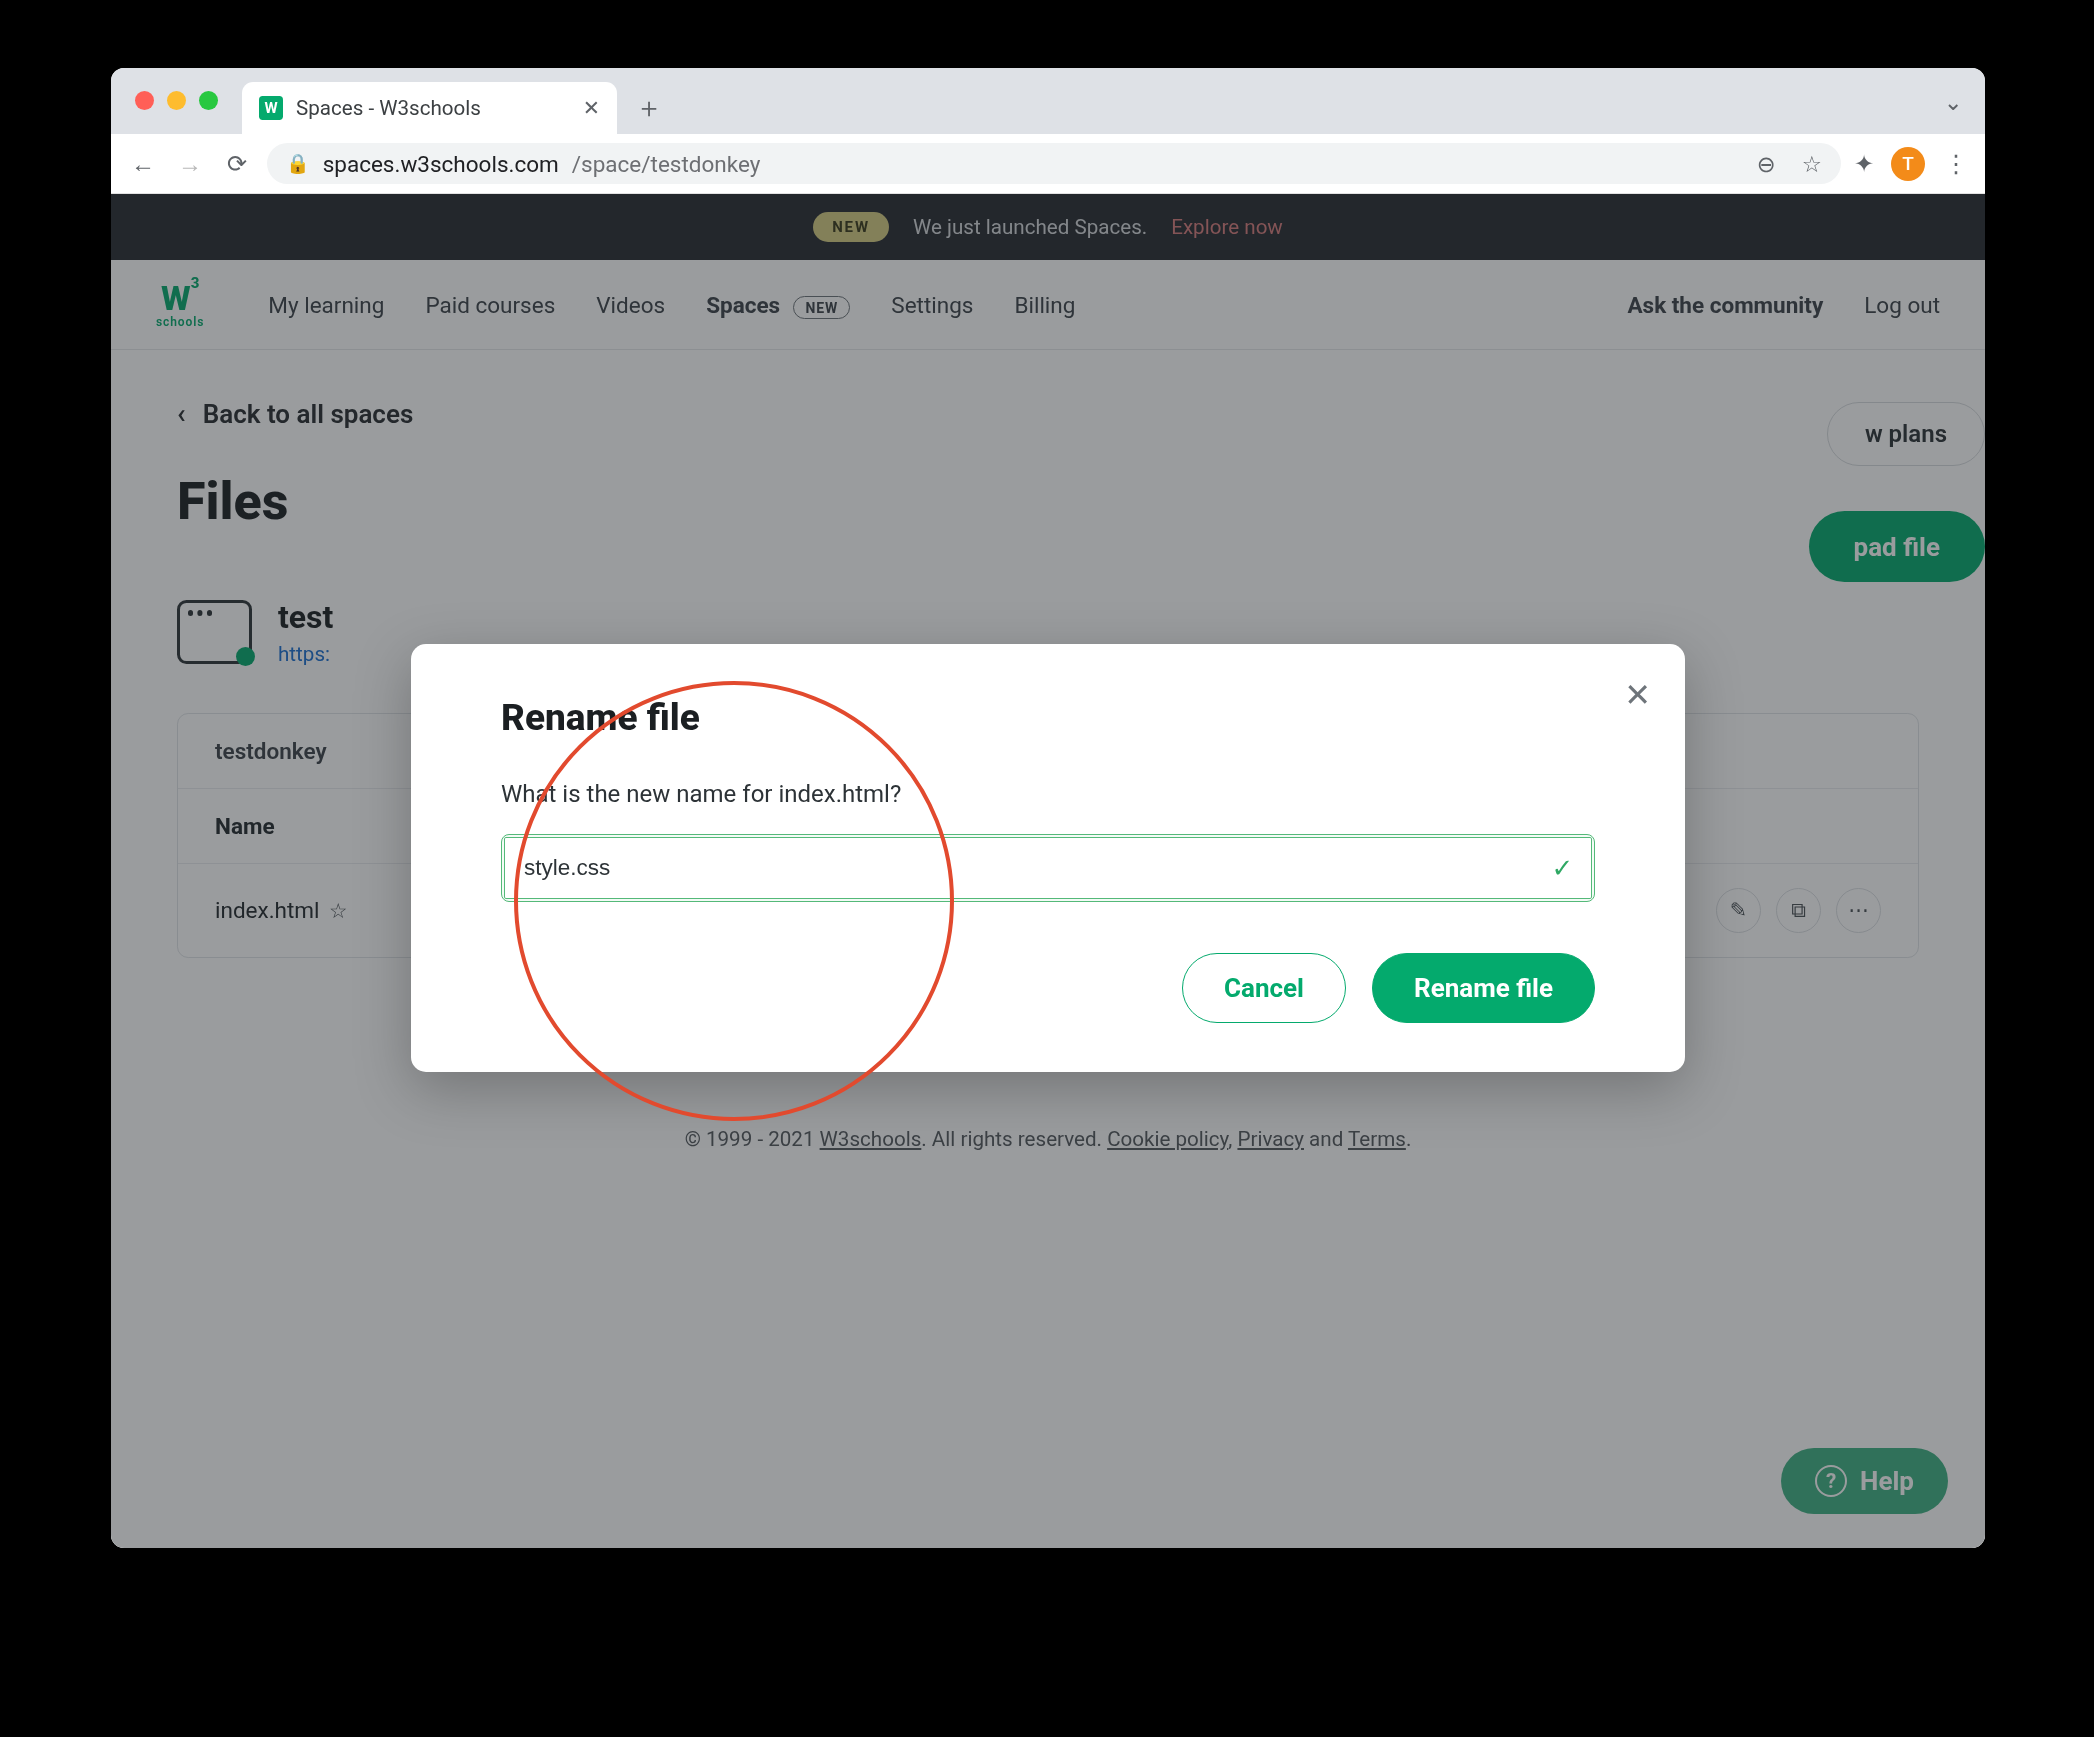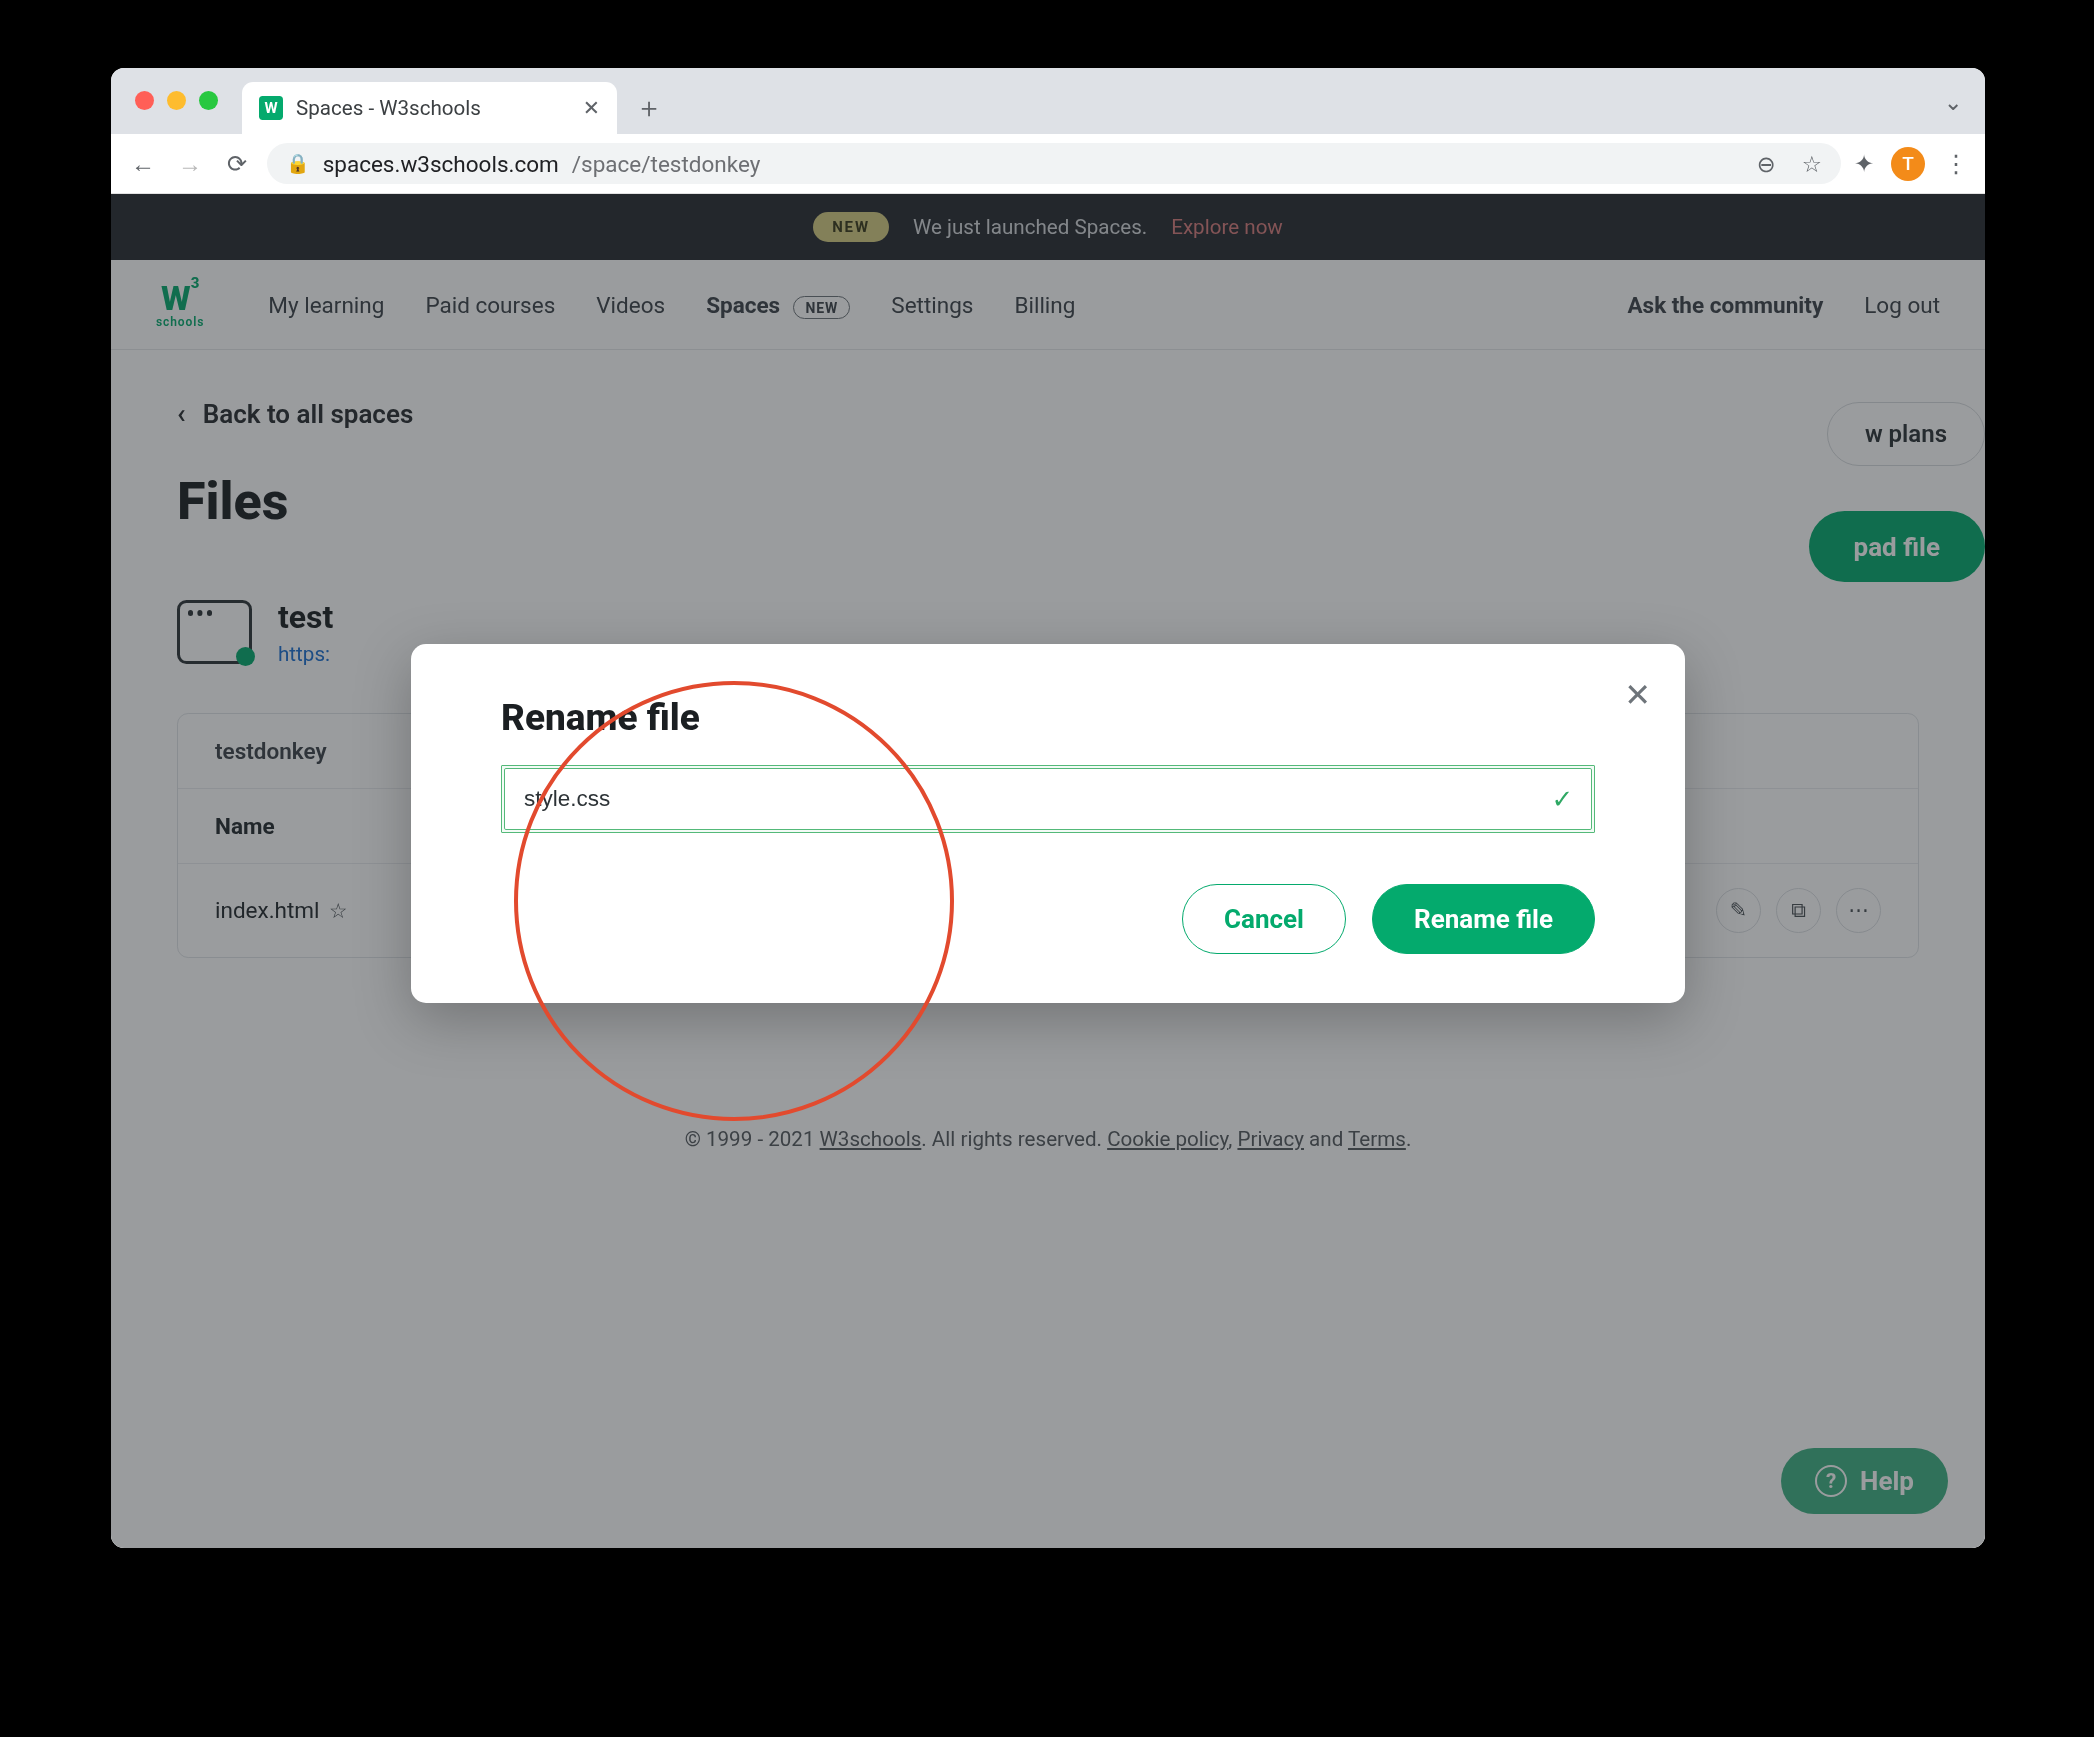--- a/index.html
+++ b/index.html
@@ -221,21 +221,21 @@
     width:1274px;background:#fff;border-radius:15px;padding:52px 90px 49px;
     box-shadow:0 17px 56px rgba(0,0,0,.25);
   }
   .modal h2 { font-size:37px;font-weight:800;color:#1b1f22;}
   .modal .close {
     position:absolute;right:34px;top:32px;font-size:32px;color:#6e747a;cursor:pointer;
   }
   .modal .prompt { margin-top:41px;font-size:24px;color:#2d3337;}
   .input-wrap {
     margin-top:26px;position:relative;
-    border:1.9px solid #54b979;border-radius:1px;
+    border:1.9px solid #54b979;border-radius:8px;
     background:#f3fbf6;
     padding:1.9px;
   }
   .input-wrap input {
     width:100%;border:0.9px solid #54b979;background:#fff;
     font-size:22.5px;padding:17px 51px 17px 19px;border-radius:1.9px;outline:none;color:#2d3337;
   }
   .input-wrap .check {
     position:absolute;right:20.6px;top:50%;transform:translateY(-50%);color:#2fa864;font-size:26px;
   }
@@ -363,20 +363,21 @@
     <div class="help-btn">
       <span class="q">?</span>
       <span>Help</span>
     </div>
 
     <div class="overlay"></div>
 
     <div class="modal">
       <h2>Rename file</h2>
       <span class="close">✕</span>
+      <div class="prompt">What is the new name for index.html?</div>
       <div class="input-wrap">
         <input type="text" value="style.css" style="">
         <span class="check">✓</span>
       </div>
       <div class="modal-actions">
         <div class="btn btn-outline">Cancel</div>
         <div class="btn btn-solid">Rename file</div>
       </div>
     </div>
 

